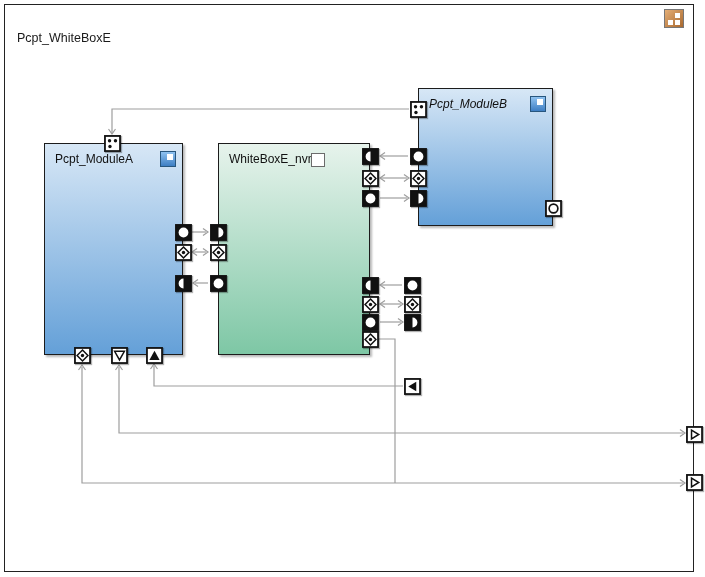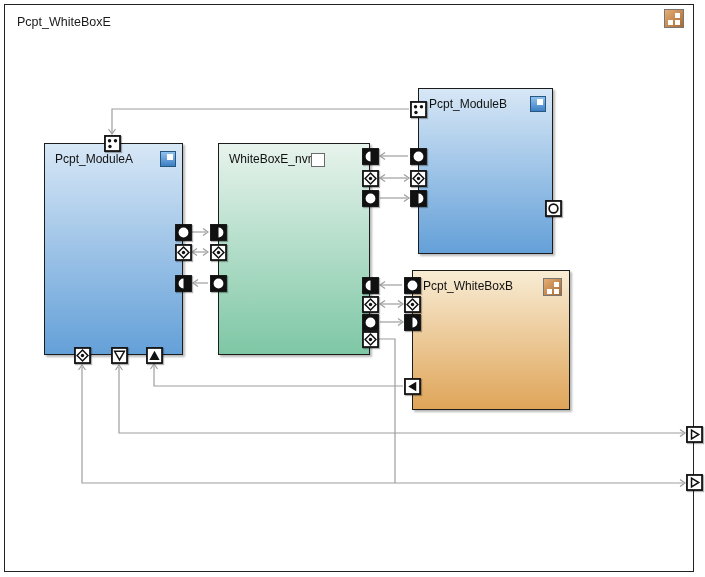--- a/index.html
+++ b/index.html
@@ -4,21 +4,21 @@
 <style>
   html,body{margin:0;padding:0;background:#ffffff;}
   #canvas{
     position:relative;width:705px;height:577px;overflow:hidden;
     font-family:"Liberation Sans", sans-serif;background:#ffffff;
   }
   .frame{
     position:absolute;border:1.5px solid #222;background:#fff;box-sizing:border-box;
   }
   .frame-title{
-    position:absolute;left:12px;top:10px;font-size:12.5px;color:#1a1a1a;white-space:nowrap;
+    position:absolute;left:12px;top:26px;font-size:12.5px;color:#1a1a1a;white-space:nowrap;
   }
   .comp{
     position:absolute;border:1px solid #1c1c1c;box-sizing:border-box;
     box-shadow:2px 2px 2px rgba(0,0,0,.28);
   }
   .comp-name{
     position:absolute;left:10px;top:8px;font-size:12px;color:#111;white-space:nowrap;
   }
   .icon-swc{position:absolute;width:16px;height:16px;background:linear-gradient(180deg,#8fc2f0,#3d7ec3);border:1px solid #27567e;box-sizing:border-box;}
   .icon-swc i{position:absolute;right:2px;top:2px;width:6px;height:6px;background:#fff;}
@@ -50,32 +50,24 @@
     <div class="comp" style="left: 44px; top: 143px; width: 139px; height: 212px; background: linear-gradient(rgb(215, 231, 246), rgb(100, 160, 216)); padding-left: 32px;">
       <span class="comp-name">Pcpt_ModuleA</span>
       <div class="icon-swc" style="left: 115px; top: 7px;">
         <i></i>
       </div>
     </div>
     <div class="comp" style="left: 218px; top: 143px; width: 152px; height: 212px; background: linear-gradient(rgb(231, 243, 236), rgb(126, 199, 165));">
       <span class="comp-name">WhiteBoxE_nvm</span>
       <div class="icon-plain" style="left: 92px; top: 9px;"></div>
     </div>
-    <div class="comp" style="left: 418px; top: 88px; width: 135px; height: 166px; background: linear-gradient(rgb(215, 231, 246), rgb(100, 160, 216));">
+    <div class="comp" style="left: 418px; top: 88px; width: 135px; height: 138px; background: linear-gradient(rgb(215, 231, 246), rgb(100, 160, 216)); font-style: italic;">
       <span class="comp-name">Pcpt_ModuleB</span>
       <div class="icon-swc" style="left: 111px; top: 7px;">
         <i></i>
-      </div>
-    </div>
-    <div class="comp" style="left: 412px; top: 270px; width: 158px; height: 140px; background: linear-gradient(rgb(248, 236, 212), rgb(223, 165, 89));">
-      <span class="comp-name">Pcpt_WhiteBoxB</span>
-      <div class="icon-comp" style="width: 19px; height: 18px; left: 130px; top: 7px;">
-        <i class="a"></i>
-        <i class="b"></i>
-        <i class="c"></i>
       </div>
     </div>
     <svg id="wires" width="705" height="577">
       <polyline points="409,109 112,109 112,133" fill="none" stroke="#9e9e9e" stroke-width="1.2"></polyline>
       <polyline points="108.5,129 112,134 115.5,129" fill="none" stroke="#9e9e9e" stroke-width="1.2"></polyline>
       <polyline points="192,232 206,232" fill="none" stroke="#9e9e9e" stroke-width="1.2"></polyline>
       <polyline points="203,228.5 208,232 203,235.5" fill="none" stroke="#9e9e9e" stroke-width="1.2"></polyline>
       <polyline points="193,252 206,252" fill="none" stroke="#9e9e9e" stroke-width="1.2"></polyline>
       <polyline points="197,248.5 192,252 197,255.5" fill="none" stroke="#9e9e9e" stroke-width="1.2"></polyline>
       <polyline points="203,248.5 208,252 203,255.5" fill="none" stroke="#9e9e9e" stroke-width="1.2"></polyline>

